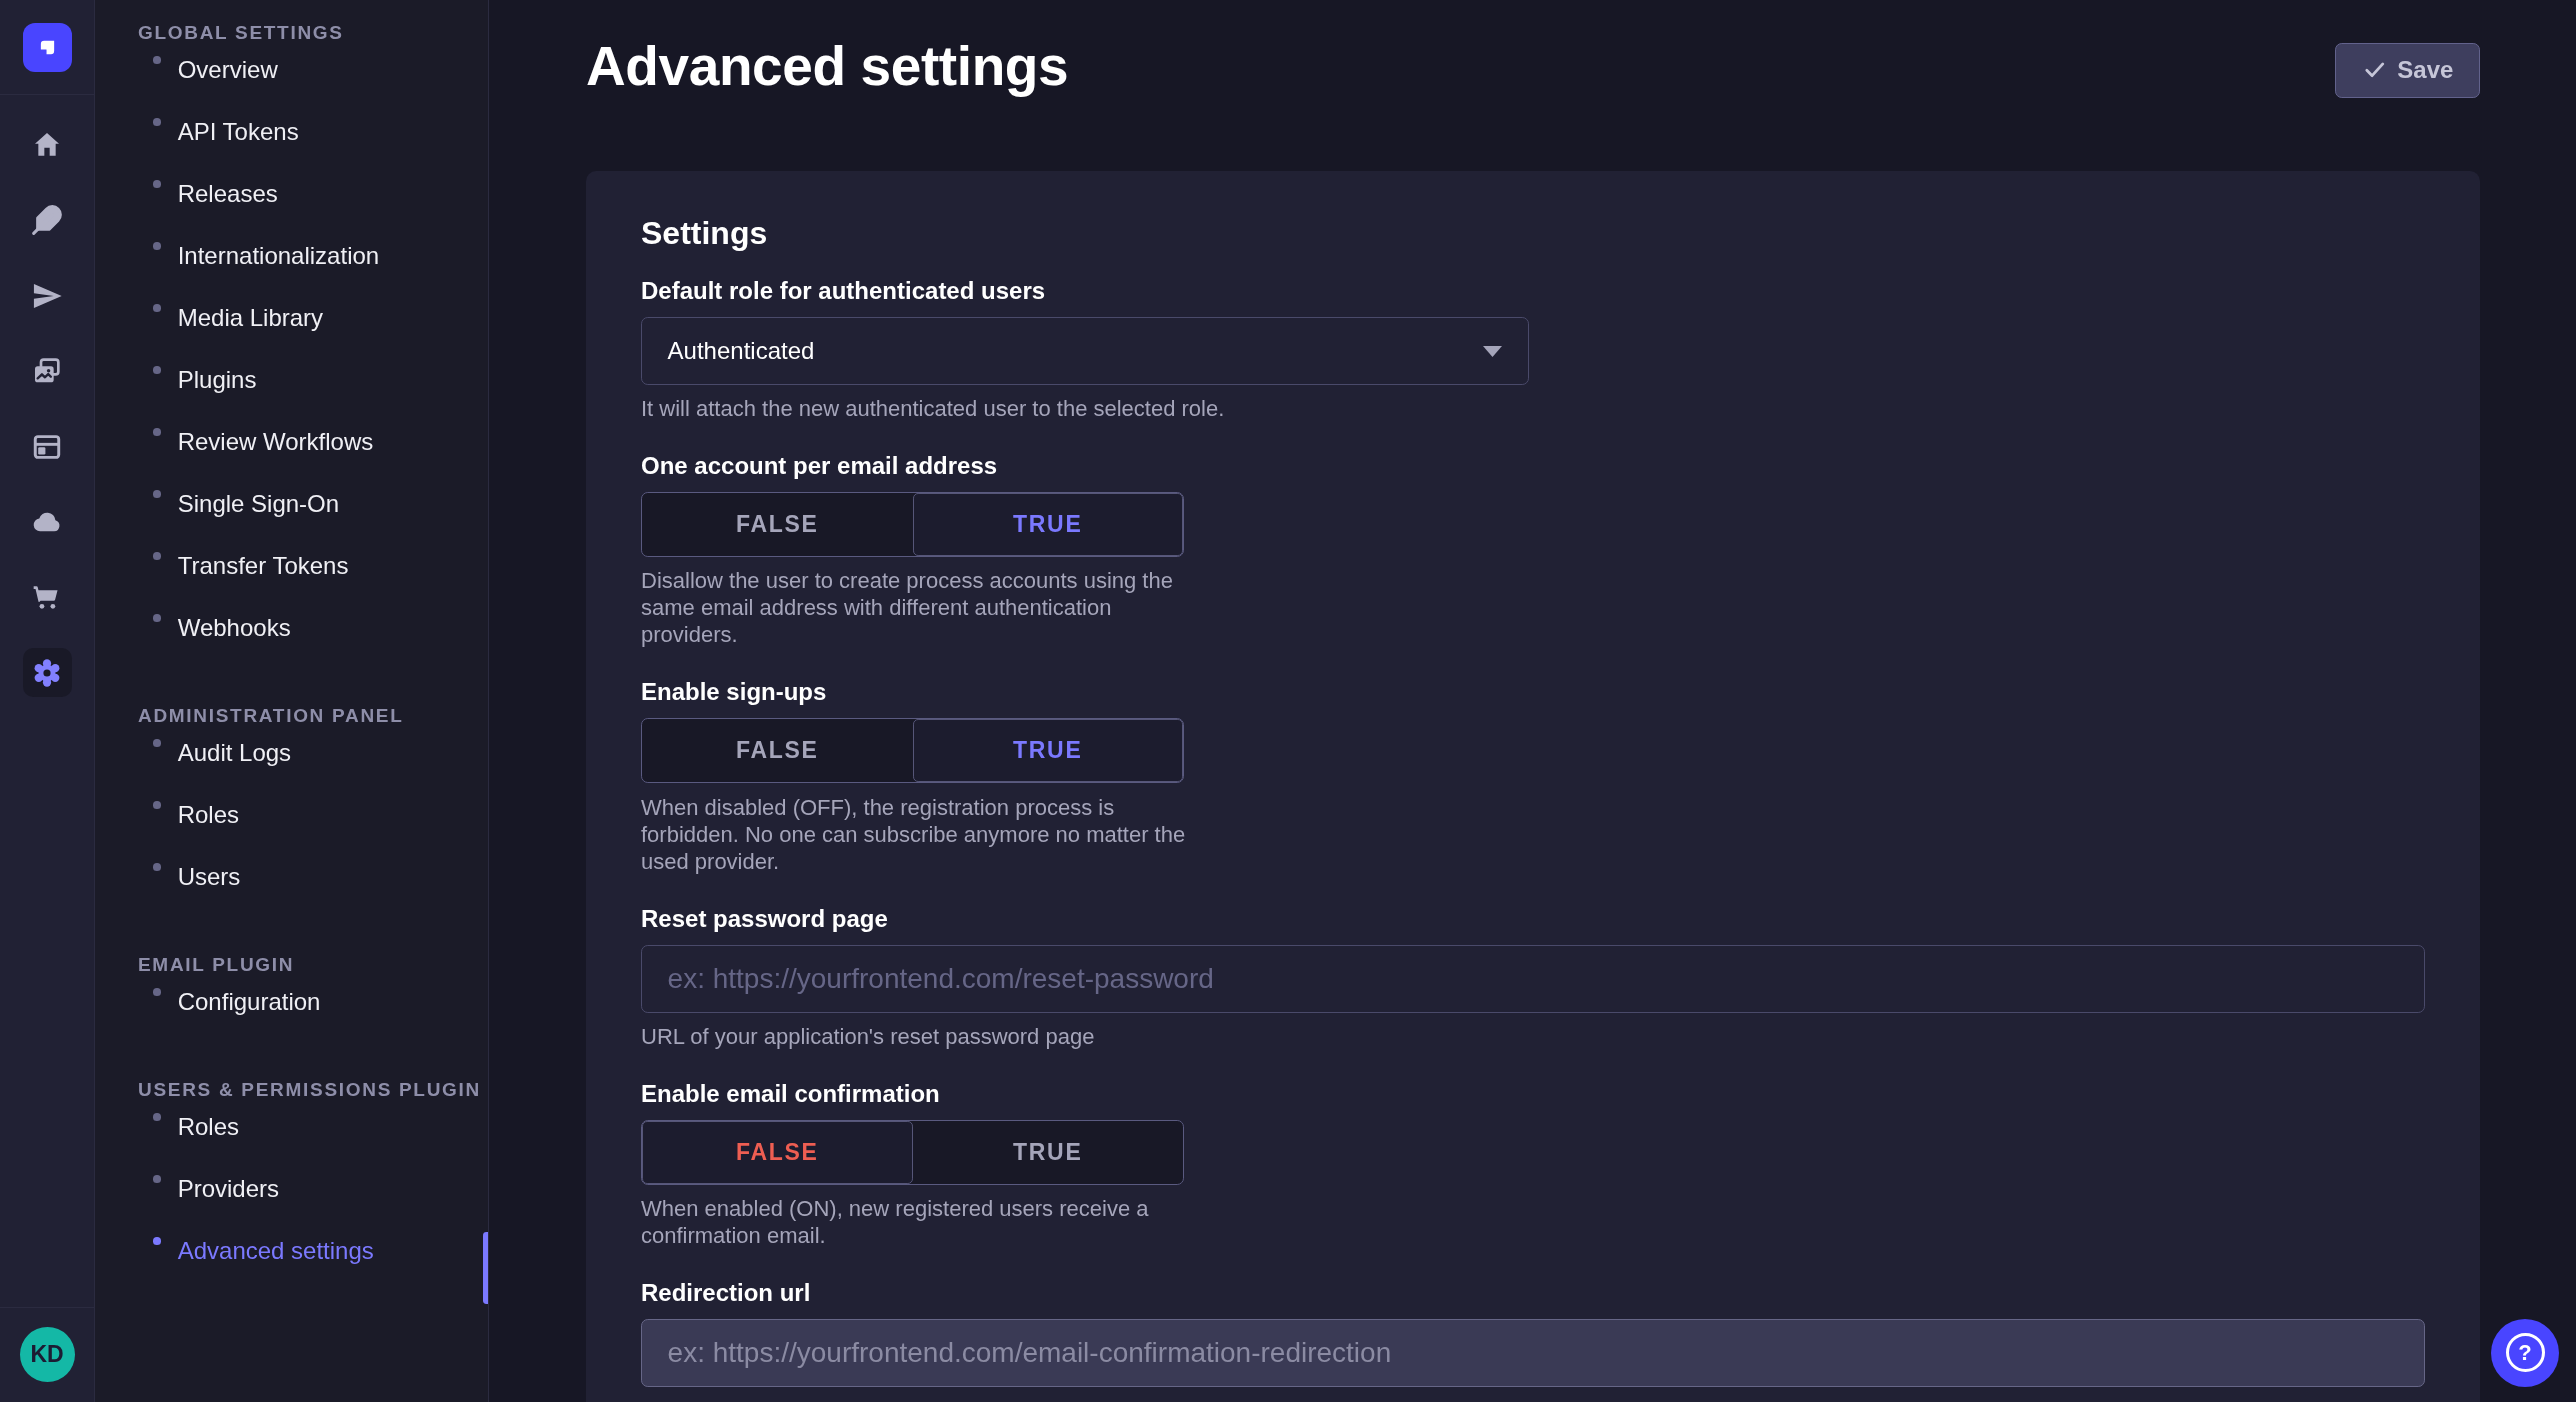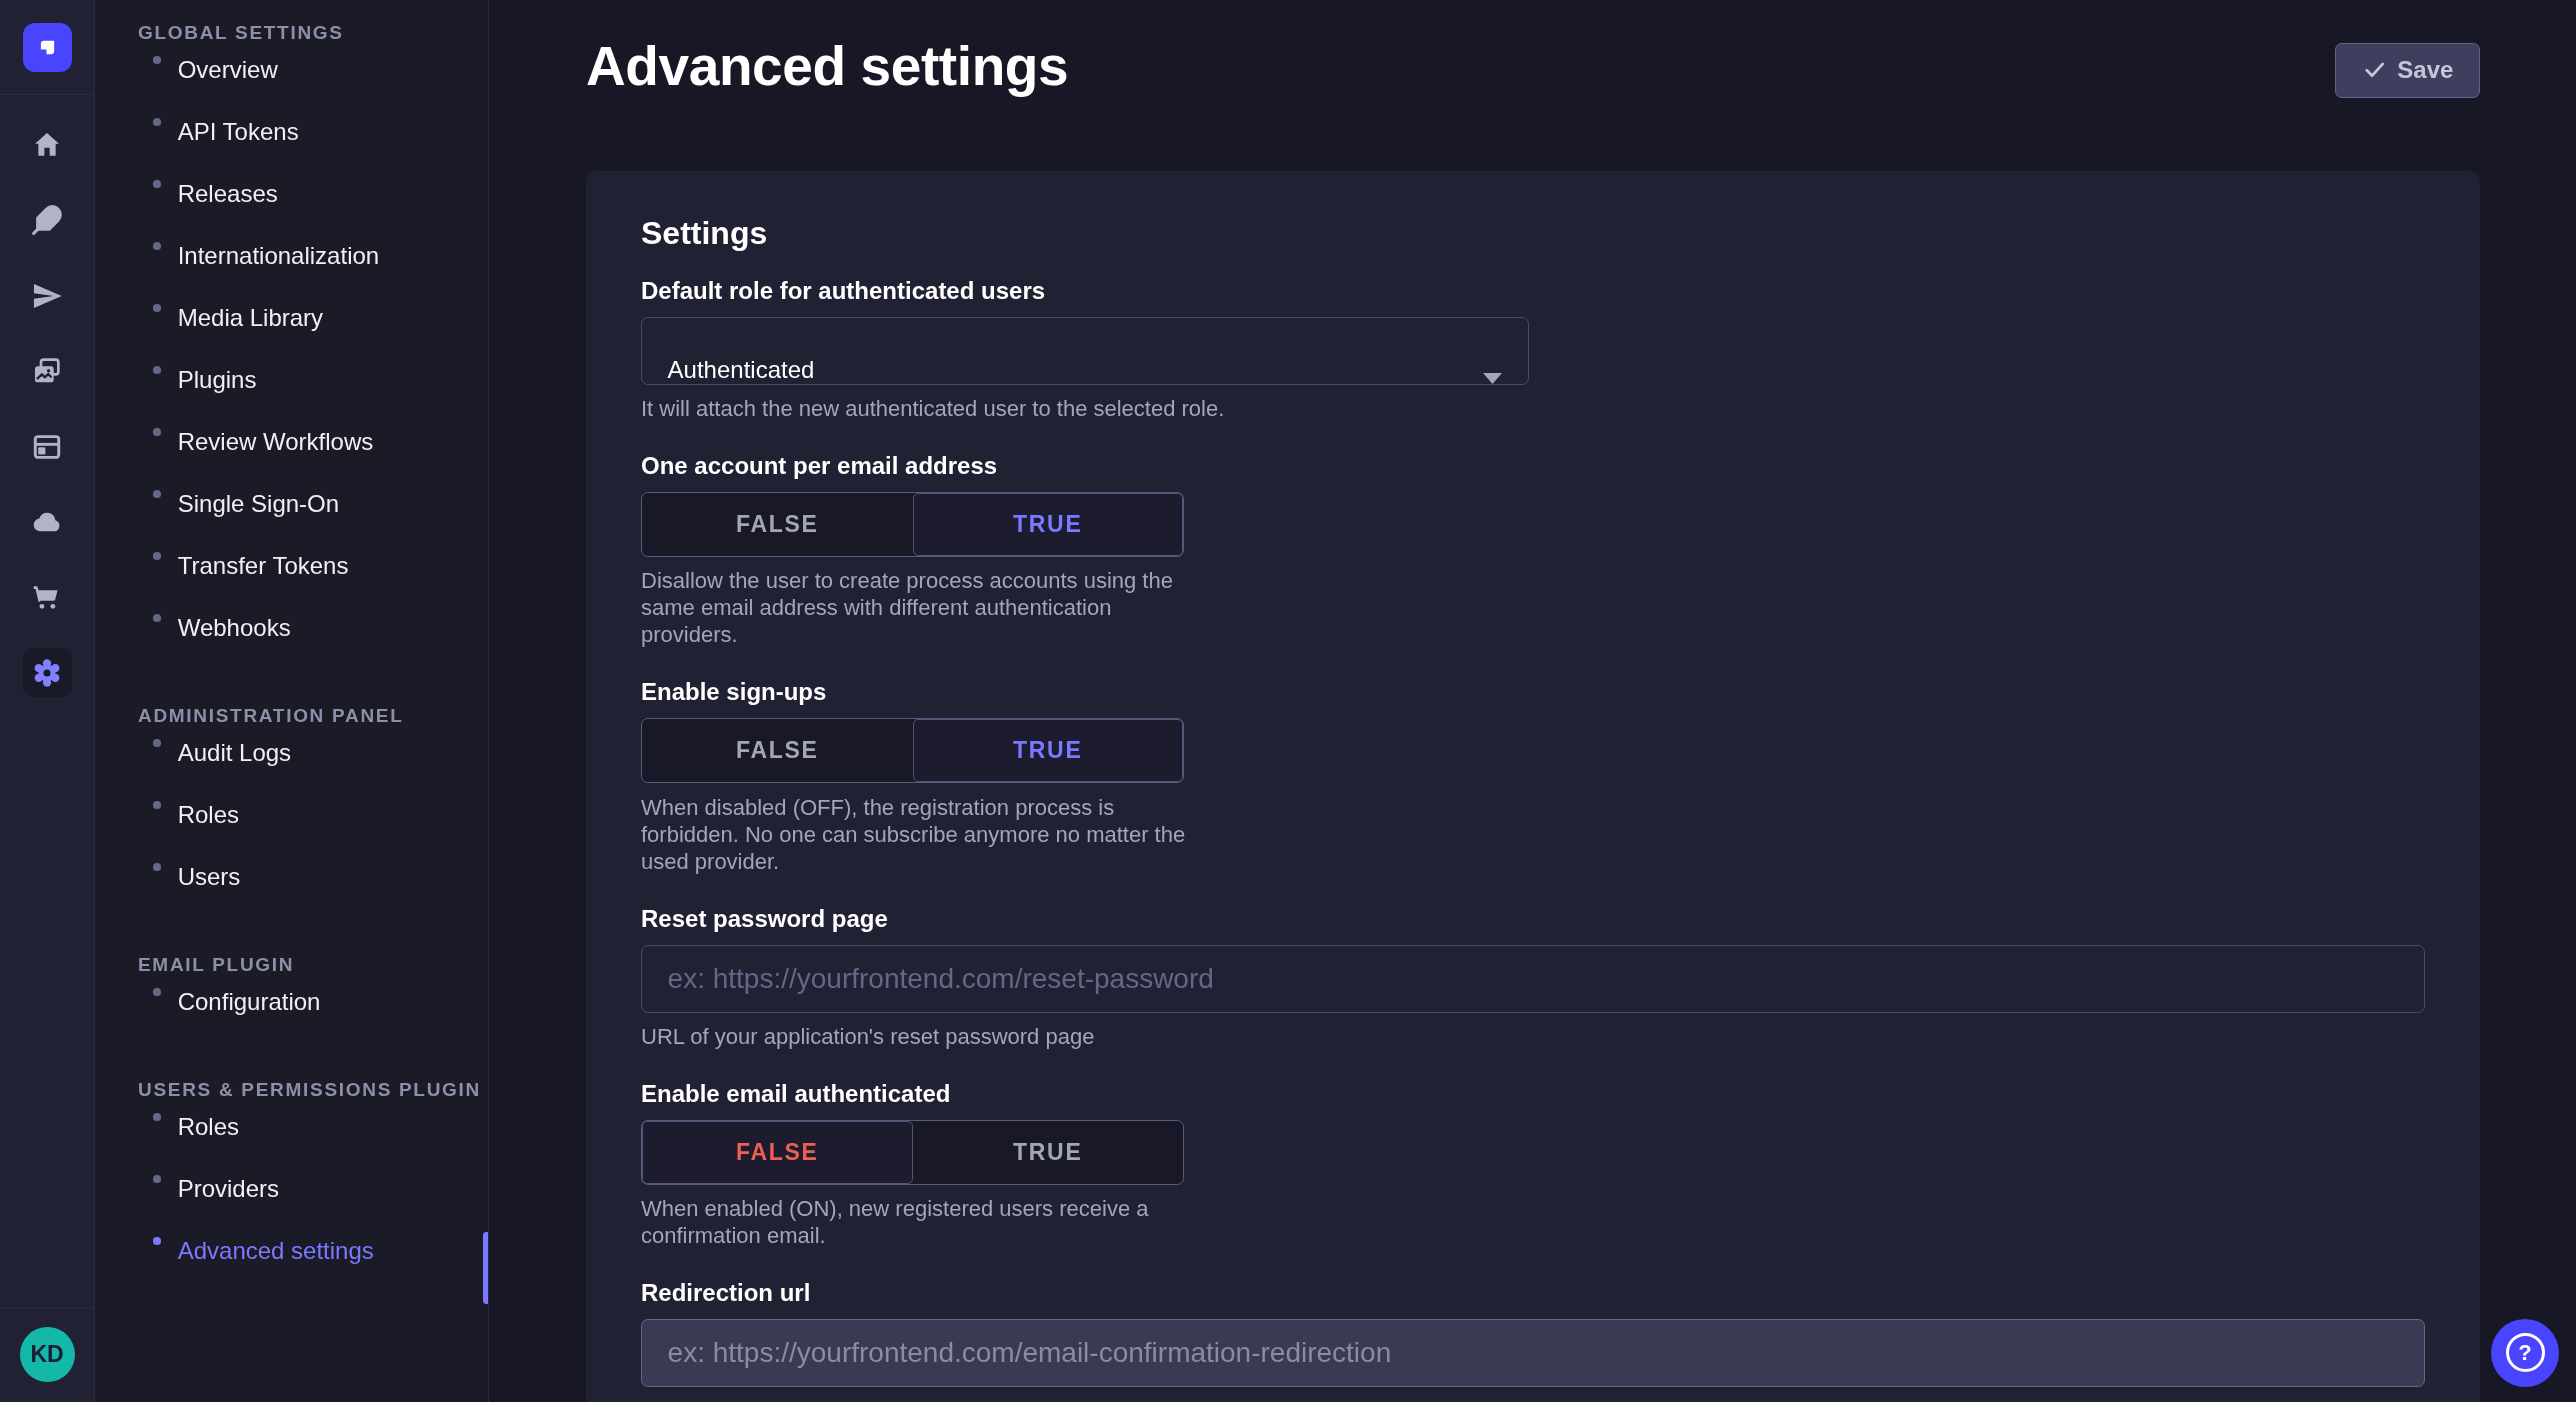--- a/index.html
+++ b/index.html
@@ -80,21 +80,21 @@
   }
   h2 { font-size: 32px; font-weight: 600; line-height: 37px; margin-bottom: 24px; color: #ffffff; }
   .field { margin-bottom: 29px; }
   .field-label { font-size: 24px; font-weight: 700; line-height: 29px; margin-bottom: 12px; color: #ffffff; }
   .hint { font-size: 22px; line-height: 27px; color: #a5a5ba; margin-top: 10.2px; }
   .hint.narrow { max-width: 572px; }
 
   .select {
     width: 888px; height: 68px; background: #212134;
     border: 0.9px solid #4a4a6a; border-radius: 6.8px; cursor: pointer;
-    display: flex; align-items: flex-end; justify-content: space-between; padding: 0 25.6px;
+    display: flex; align-items: center; justify-content: space-between; padding: 0 25.6px;
     font-size: 24px; color: #ffffff; font-family: "Liberation Sans", sans-serif;
   }
 
   .toggle {
     width: 543px; height: 65px; background: #181826;
     border: 0.9px solid #5a5a80; border-radius: 6.8px;
     display: flex; padding: 0;
   }
   .toggle-opt {
     flex: 1; display: flex; align-items: center; justify-content: center;
@@ -337,21 +337,21 @@
         <div class="hint narrow">When disabled (OFF), the registration process is forbidden. No one can subscribe anymore no matter the used provider.</div>
       </div>
 
       <div class="field">
         <div class="field-label">Reset password page</div>
         <input class="text-input" type="text" placeholder="ex: https://yourfrontend.com/reset-password" style="">
         <div class="hint">URL of your application's reset password page</div>
       </div>
 
       <div class="field">
-        <div class="field-label">Enable email authenticated</div>
+        <div class="field-label">Enable email confirmation</div>
         <div class="toggle">
           <button class="toggle-opt sel-false">FALSE</button>
           <button class="toggle-opt">TRUE</button>
         </div>
         <div class="hint narrow">When enabled (ON), new registered users receive a confirmation email.</div>
       </div>
 
       <div class="field">
         <div class="field-label">Redirection url</div>
         <input class="text-input is-disabled" type="text" disabled="" placeholder="ex: https://yourfrontend.com/email-confirmation-redirection" style="">

